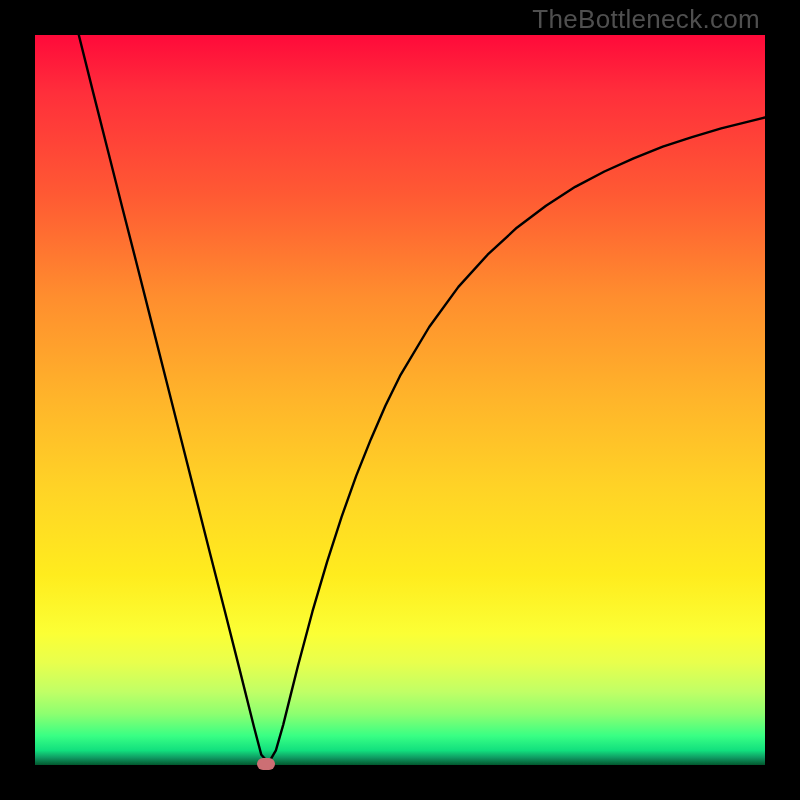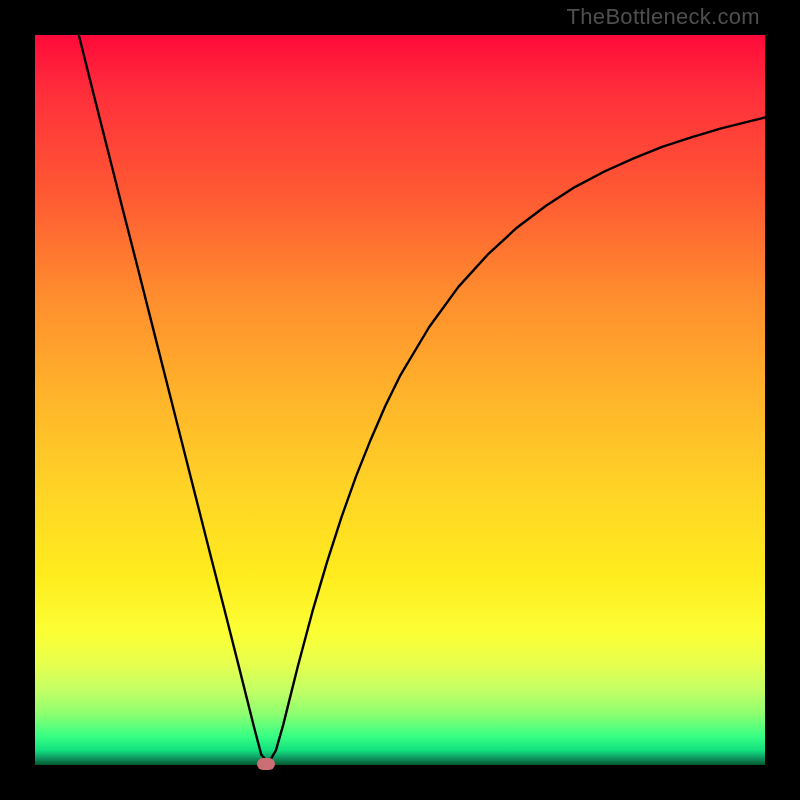--- a/index.html
+++ b/index.html
@@ -36,21 +36,21 @@
       #0f9a62 99%,
       #02582e 100%
     );
   }
 
   .watermark {
     position: absolute;
     top: 4px;
     right: 40px;
     color: #4f4f4f;
-    font-size: 22px;
+    font-size: 26px;
     font-weight: 400;
     letter-spacing: 0.3px;
     user-select: none;
   }
 
   svg.curve {
     position: absolute;
     left: 0; top: 0;
     width: 730px; height: 730px;
   }

